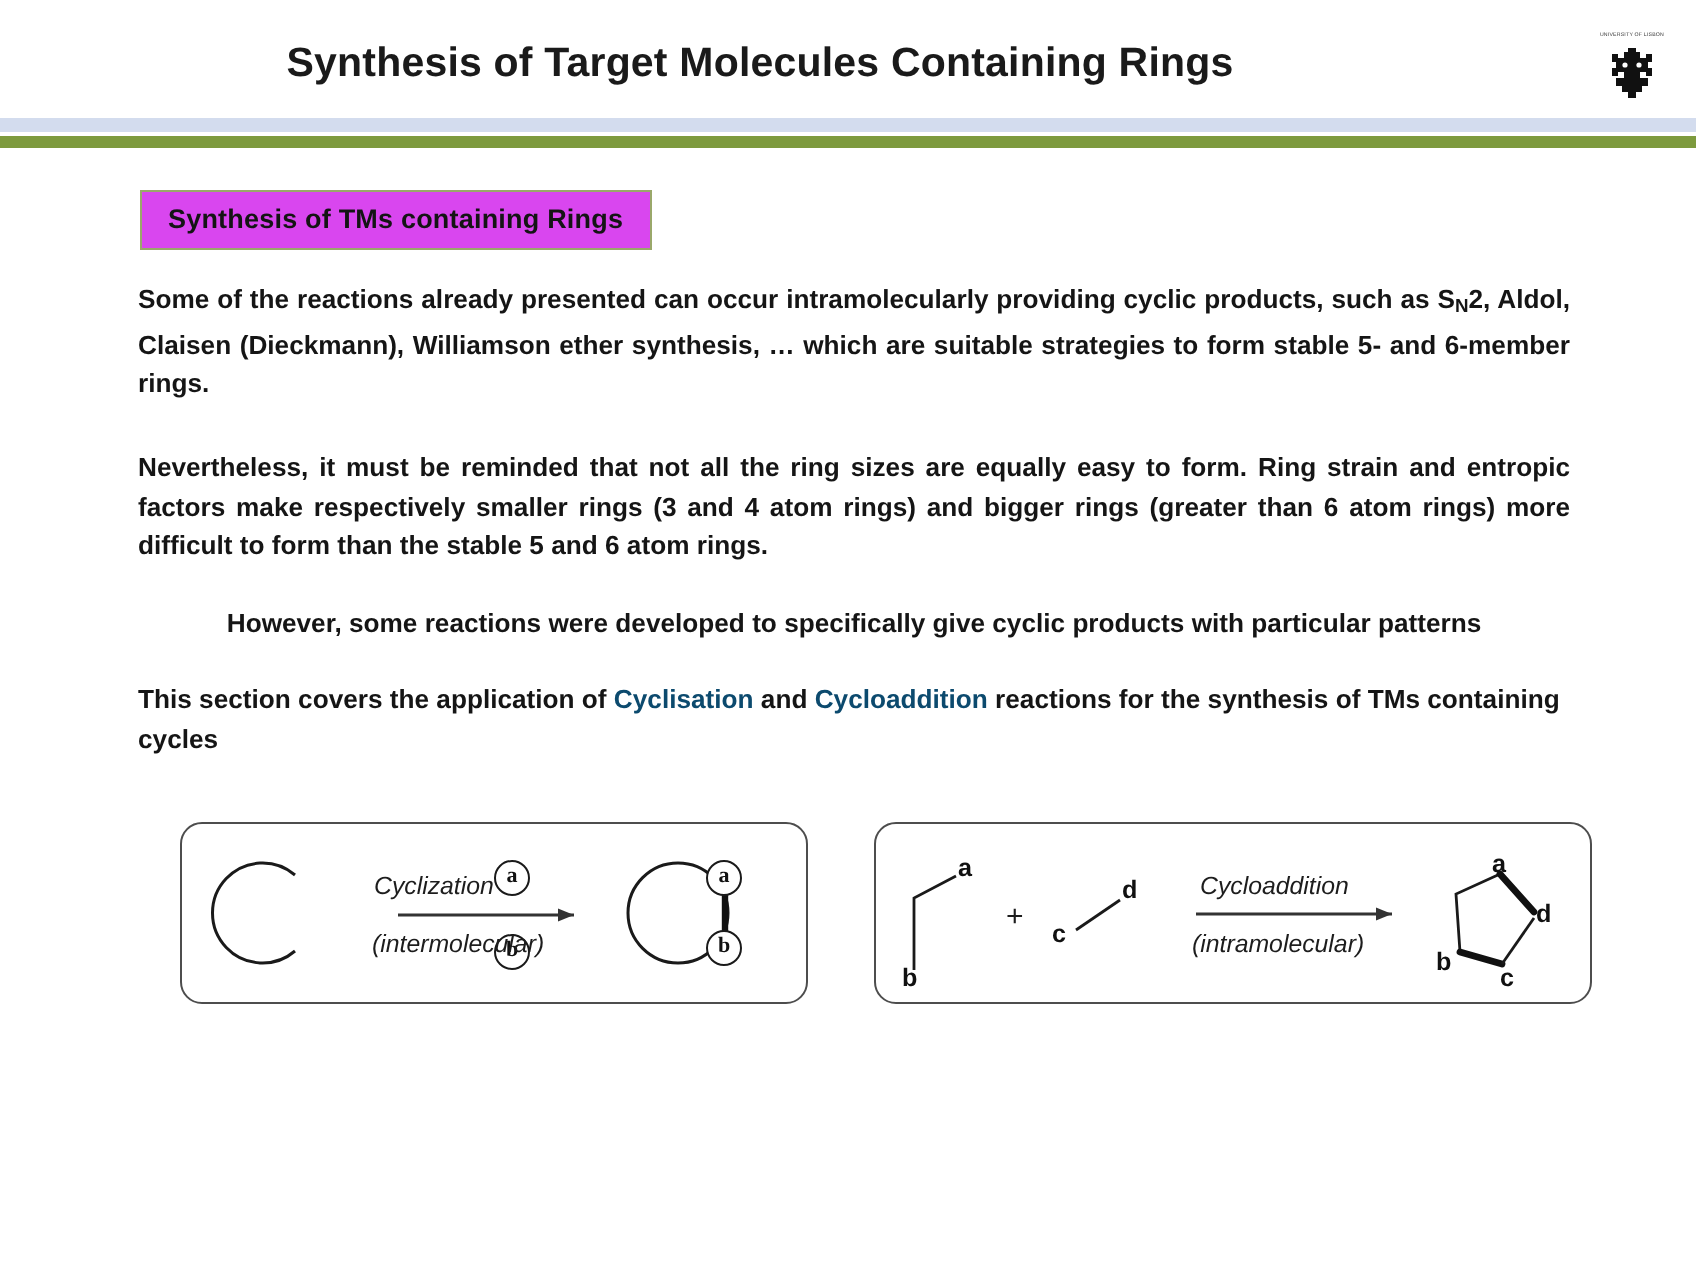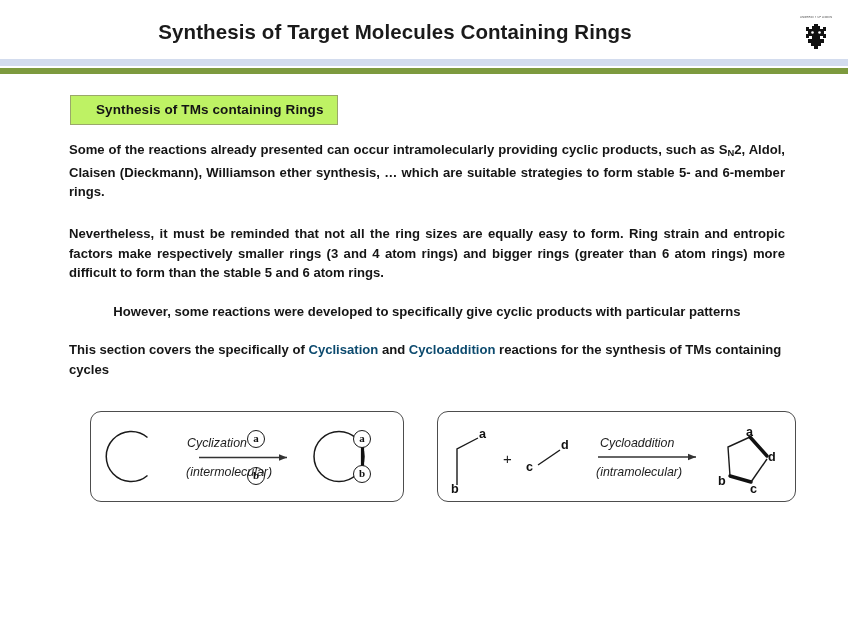--- a/index.html
+++ b/index.html
@@ -12,21 +12,21 @@
     height: 636px;
     position: relative;
     font-family: "Liberation Sans", sans-serif;
     color: #111111;
     overflow: hidden;
   }
 
   
   .slide-title {
     position: absolute;
-    left: 15px;
+    left: 0;
     top: 20px;
     width: 760px;
     text-align: center;
     font-size: 20.5px;
     font-weight: bold;
     letter-spacing: 0.1px;
     color: #1a1a1a;
   }
 
   .logo {
@@ -74,22 +74,22 @@
     width: 848px;
     height: 6px;
     background: #7d9a3e;
   }
 
   
   .section-chip {
     position: absolute;
     left: 70px;
     top: 95px;
-    padding: 6px 13px 7px 25px;
-    background: #bef264;
+    padding: 6px 13px 7px 13px;
+    background: #d946ef;
     border: 1px solid #9aa86a;
     font-size: 13.5px;
     font-weight: bold;
     color: #141414;
     letter-spacing: 0.1px;
   }
 
   
   .para {
     position: absolute;
@@ -185,21 +185,21 @@
 
 <div class="para p1">
   <span>Some of the reactions already presented can occur intramolecularly providing cyclic products, such as S</span><span class="sub">N</span><span>2, Aldol, Claisen (Dieckmann), Williamson ether synthesis, … which are suitable strategies to form stable 5- and 6-member rings.</span>
 </div>
 
 <div class="para p2">Nevertheless, it must be reminded that not all the ring sizes are equally easy to form. Ring strain and entropic factors make respectively smaller rings (3 and 4 atom rings) and bigger rings (greater than 6 atom rings) more difficult to form than the stable 5 and 6 atom rings.</div>
 
 <div class="para p3">However, some reactions were developed to specifically give cyclic products with particular patterns</div>
 
 <div class="para p4">
-  <span>This section covers the specifically of </span><span class="red">Cyclisation</span><span> and </span><span class="red">Cycloaddition</span><span> reactions for the synthesis of  TMs containing cycles</span>
+  <span>This section covers the application of </span><span class="red">Cyclisation</span><span> and </span><span class="red">Cycloaddition</span><span> reactions for the synthesis of  TMs containing cycles</span>
 </div>
 
 <div class="scheme scheme-left">
   <svg width="312" height="89" viewBox="0 0 312 89">
 
     <path d="M 56.5 25.5 A 25 25 0 1 0 56.5 63.5" fill="none" stroke="#1a1a1a" stroke-width="1.5"></path>
 
     <line x1="108" y1="45.5" x2="196" y2="45.5" stroke="#333333" stroke-width="1.4"></line>
     <polygon points="196,45.5 188,42.2 188,48.8" fill="#333333"></polygon>
 

